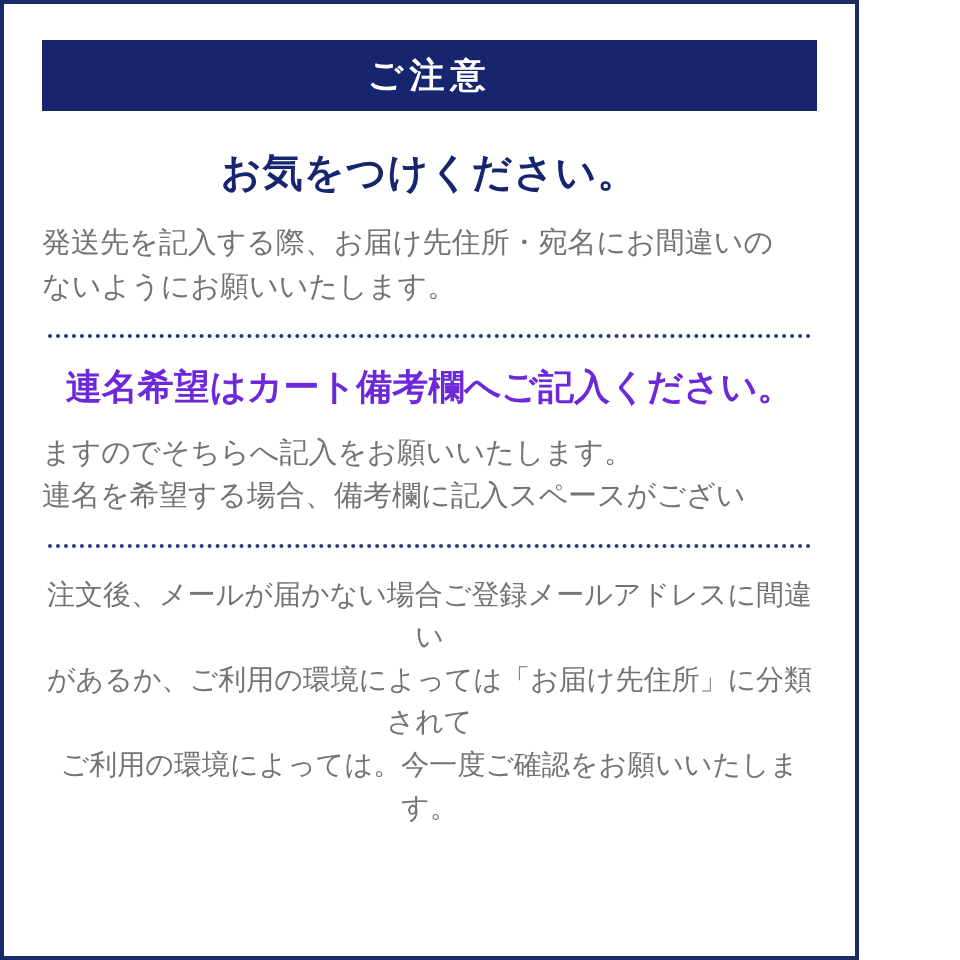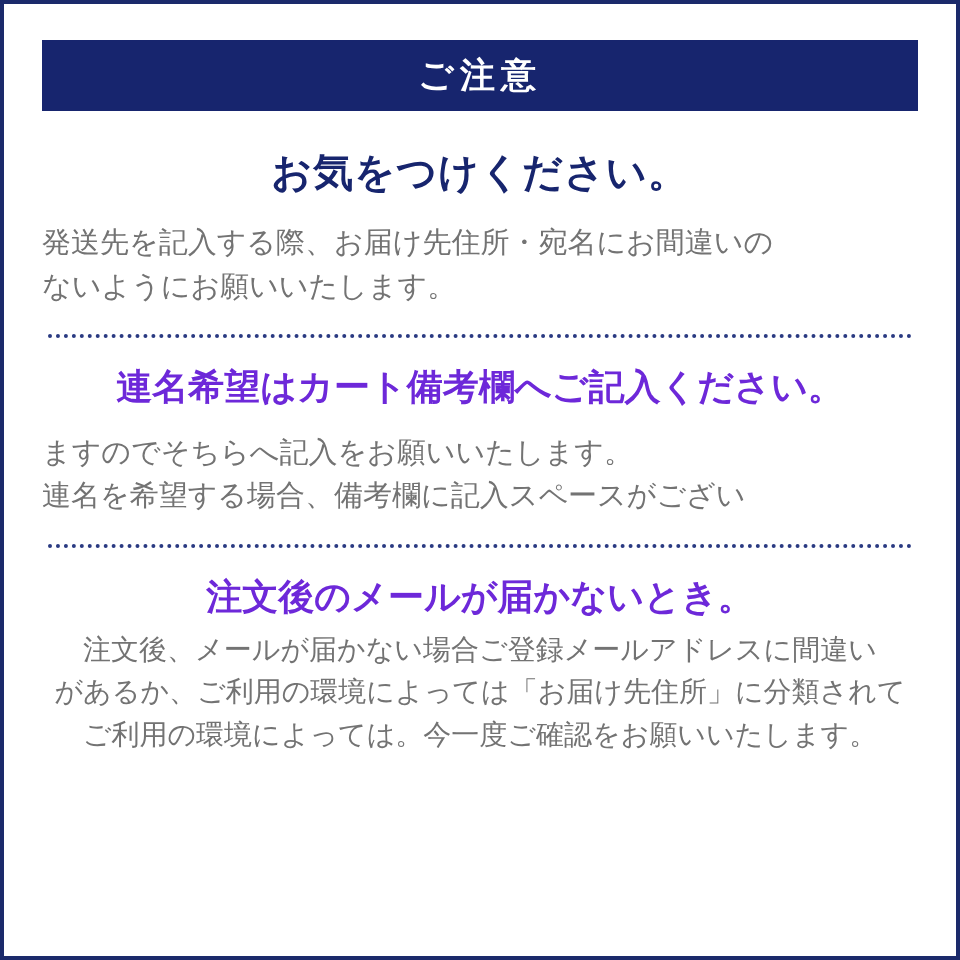--- a/index.html
+++ b/index.html
@@ -8,21 +8,21 @@
   }
   body {
     width: 960px;
     height: 960px;
     background: #ffffff;
     font-family: "Liberation Sans", sans-serif;
     -webkit-font-smoothing: antialiased;
   }
   .page {
     position: relative;
-    width: 960px;
+    width: 859px;
     height: 960px;
     box-sizing: border-box;
     border: 4px solid #1b2a6b;
     background: #ffffff;
     overflow: hidden;
   }
   .inner {
     position: absolute;
     left: 0;
     top: 0;
@@ -118,23 +118,20 @@
       </div>
       <div class="body-text">
         <span class="ln">ますのでそちらへ記入をお願いいたします。</span>
         <span class="ln">連名を希望する場合、備考欄に記入スペースがござい</span>
       </div>
     </div>
 
     <div class="divider"></div>
 
     <div class="section sec3">
-      <div class="sub-headline">
-        <span class="ln">注文後のメールが届かないとき。</span>
-      </div>
       <div class="body-text">
         <span class="ln">注文後、メールが届かない場合ご登録メールアドレスに間違い</span>
         <span class="ln">があるか、ご利用の環境によっては「お届け先住所」に分類されて</span>
         <span class="ln">ご利用の環境によっては。今一度ご確認をお願いいたします。</span>
       </div>
     </div>
 
   </div>
 </div>
 

